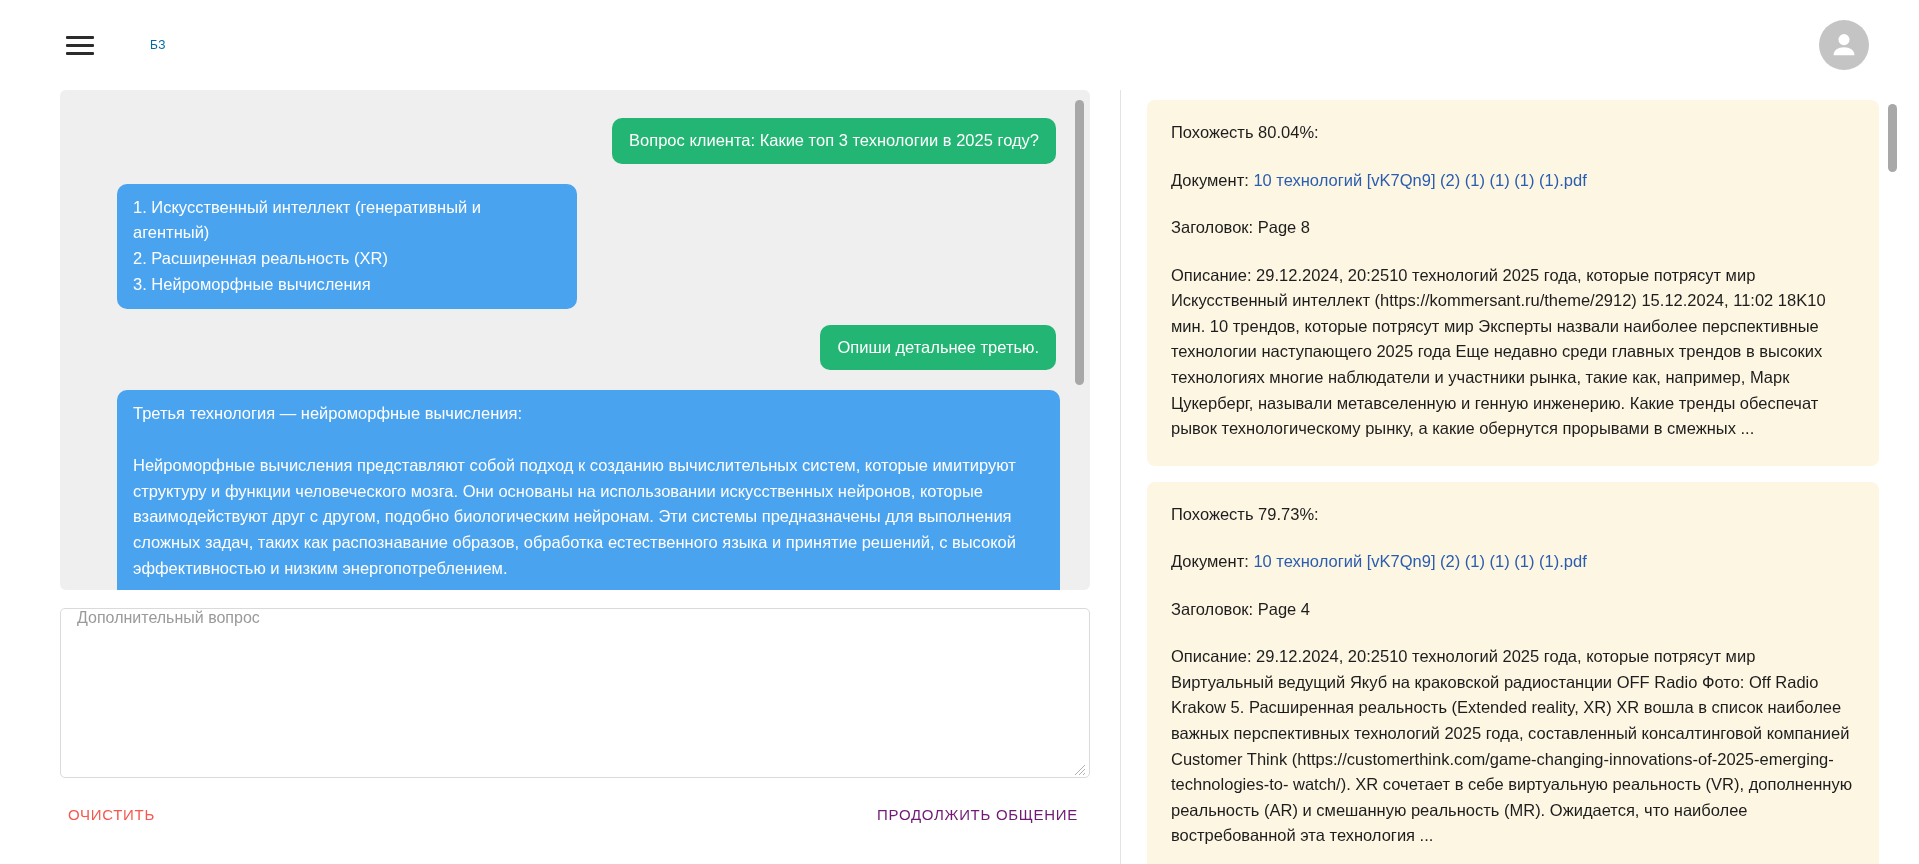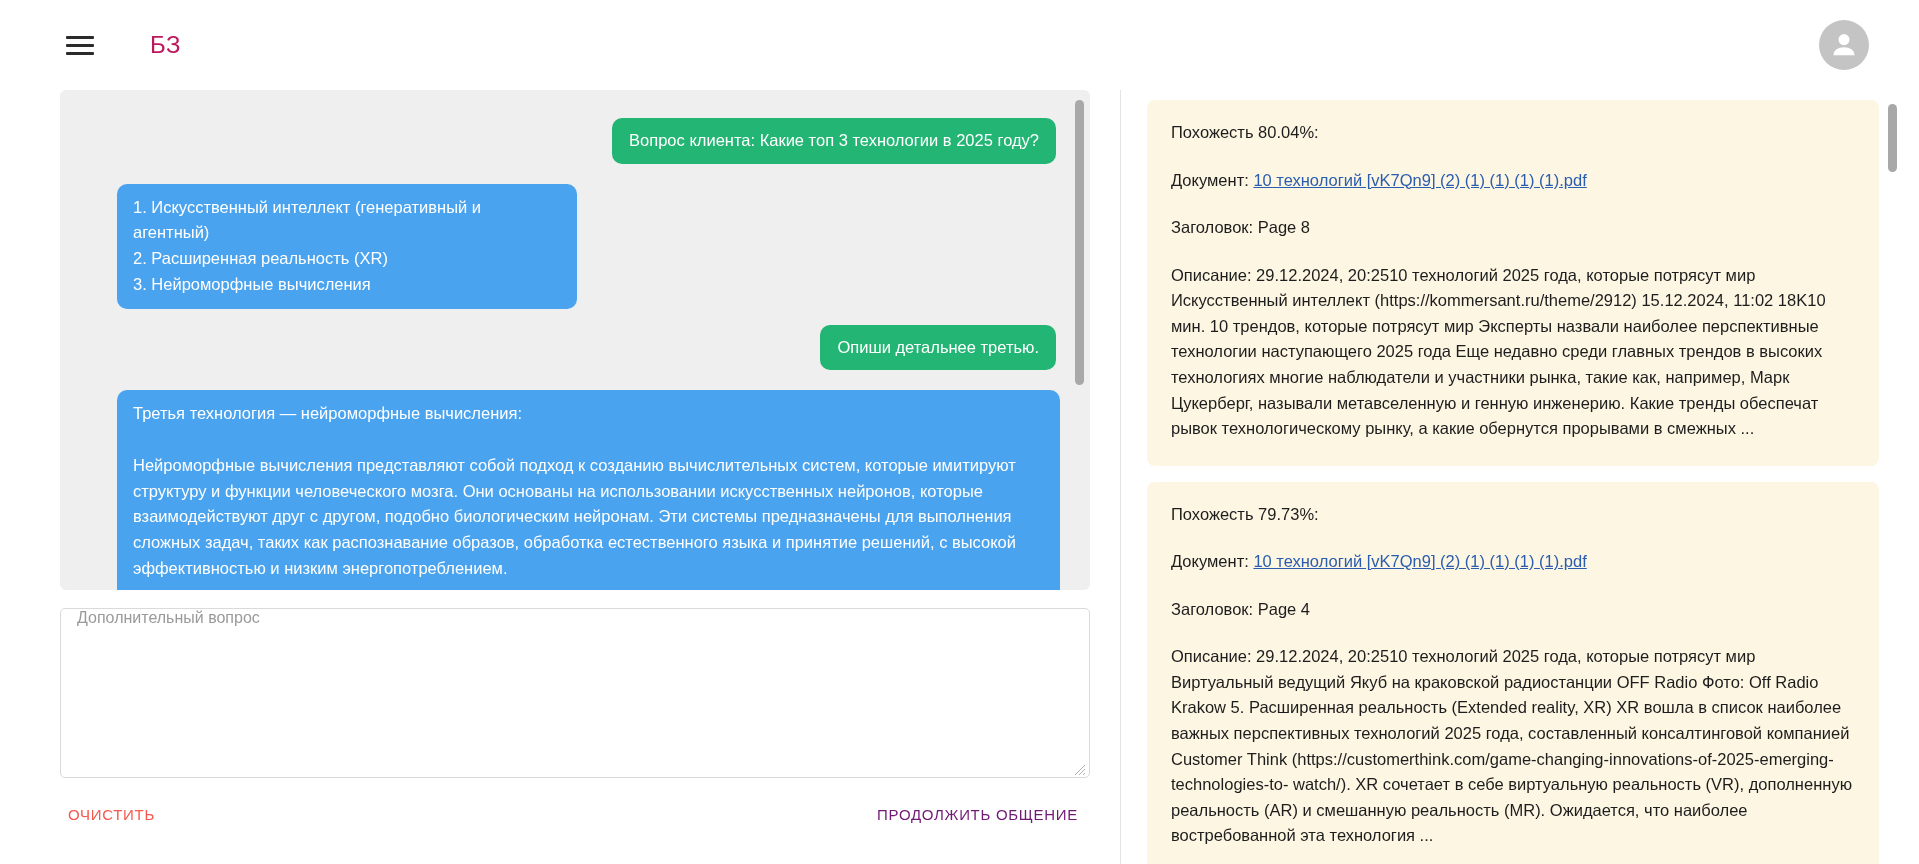--- a/index.html
+++ b/index.html
@@ -37,22 +37,22 @@
     cursor: pointer;
     margin-left: 22px;
   }
   .hamburger span {
     display: block;
     width: 28px; height: 3px;
     background: #2b2b2b;
     border-radius: 1px;
   }
   .brand {
-    color: #be185d;
-    font-size: 24px;
+    color: #0369a1;
+    font-size: 12px;
     letter-spacing: 0.5px;
     margin-left: 48px;
     font-weight: 400;
   }
   .topbar-spacer { flex: 1; }
   .avatar {
     width: 50px; height: 50px;
     border-radius: 50%;
     background: #c4c4c4;
     display: flex; align-items: center; justify-content: center;
@@ -200,21 +200,20 @@
     padding: 20px 24px 24px 24px;
     margin-bottom: 16px;
     color: #1d1d1d;
     font-size: 16.5px;
     line-height: 1.55;
   }
   .result-card p { margin: 0 0 22px 0; }
   .result-card p:last-child { margin-bottom: 0; }
   .doc-link {
     color: #2a5db0;
-    text-decoration: underline;
     cursor: pointer;
   }
   .desc { margin-bottom: 0 !important; }
 
   .results-scrollbar {
     position: absolute;
     right: 22px;
     top: 14px;
     width: 9px;
     height: 840px;

